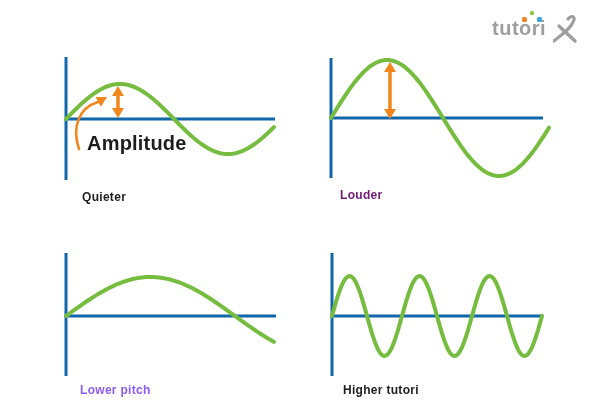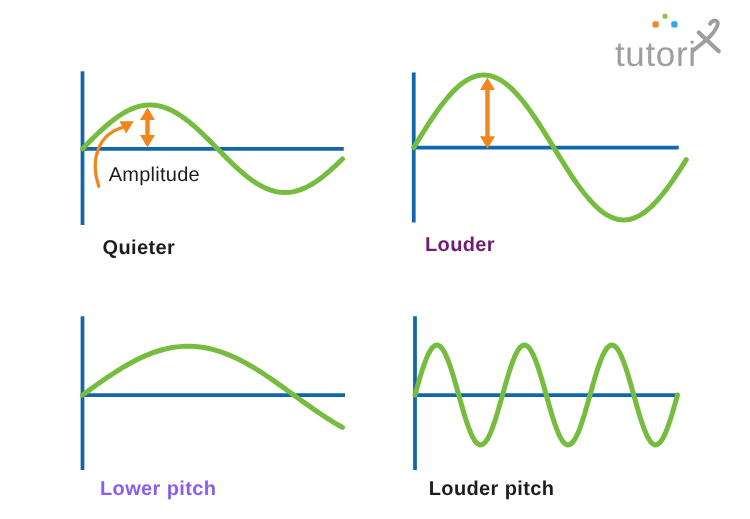--- a/index.html
+++ b/index.html
@@ -2,30 +2,30 @@
 <html><head>
 <meta charset="utf-8">
 <style>
   html,body{margin:0;padding:0;}
   body{
     width:600px;height:415px;position:relative;background:#ffffff;overflow:hidden;
     font-family:"Liberation Sans", sans-serif;
   }
   .panel{position:absolute;}
   .lbl{
-    position:absolute;font-size:16px;font-weight:bold;letter-spacing:.3px;
+    position:absolute;font-size:12px;font-weight:bold;letter-spacing:.3px;
     white-space:nowrap;
   }
   .annot{
-    position:absolute;font-size:16px;font-weight:normal;letter-spacing:.2px;
+    position:absolute;font-size:20px;font-weight:bold;letter-spacing:.2px;
     white-space:nowrap;
   }
   .logo{position:absolute;left:492px;top:10px;width:104px;height:36px;}
   .logo-text{
-    position:absolute;left:0;top:20px;font-size:28px;font-weight:normal;
+    position:absolute;left:0;top:8px;font-size:20px;font-weight:bold;
     letter-spacing:.5px;line-height:1;
   }
   .logo-dot{position:absolute;border-radius:1.5px;}
   .dot-0{left:30px;top:7px;width:5px;height:5px;}
   .dot-1{left:38px;top:1px;width:4px;height:4px;}
   .dot-2{left:45px;top:7px;width:5px;height:5px;}
   .logo-x{position:absolute;left:61px;top:4px;}
 </style>
 </head>
 <body>
@@ -70,15 +70,15 @@
       <line x1="16" y1="8" x2="16" y2="131" stroke="#1167A9" stroke-width="3"></line>
       <line x1="16" y1="71" x2="227" y2="71" stroke="#1167A9" stroke-width="3"></line>
       <path d="M16.0,71.0L18.0,63.9L20.0,56.9L22.0,50.5L24.0,44.7L26.0,39.7L28.0,35.8L30.0,33.0L32.0,31.4L34.0,31.0L36.0,32.0L38.0,34.2L40.0,37.6L42.0,42.1L44.0,47.5L46.0,53.6L48.0,60.4L50.0,67.4L52.0,74.6L54.0,81.6L56.0,88.4L58.0,94.5L60.0,99.9L62.0,104.4L64.0,107.8L66.0,110.0L68.0,111.0L70.0,110.6L72.0,109.0L74.0,106.2L76.0,102.3L78.0,97.3L80.0,91.5L82.0,85.1L84.0,78.1L86.0,71.0L88.0,63.9L90.0,56.9L92.0,50.5L94.0,44.7L96.0,39.7L98.0,35.8L100.0,33.0L102.0,31.4L104.0,31.0L106.0,32.0L108.0,34.2L110.0,37.6L112.0,42.1L114.0,47.5L116.0,53.6L118.0,60.4L120.0,67.4L122.0,74.6L124.0,81.6L126.0,88.4L128.0,94.5L130.0,99.9L132.0,104.4L134.0,107.8L136.0,110.0L138.0,111.0L140.0,110.6L142.0,109.0L144.0,106.2L146.0,102.3L148.0,97.3L150.0,91.5L152.0,85.1L154.0,78.1L156.0,71.0L158.0,63.9L160.0,56.9L162.0,50.5L164.0,44.7L166.0,39.7L168.0,35.8L170.0,33.0L172.0,31.4L174.0,31.0L176.0,32.0L178.0,34.2L180.0,37.6L182.0,42.1L184.0,47.5L186.0,53.6L188.0,60.4L190.0,67.4L192.0,74.6L194.0,81.6L196.0,88.4L198.0,94.5L200.0,99.9L202.0,104.4L204.0,107.8L206.0,110.0L208.0,111.0L210.0,110.6L212.0,109.0L214.0,106.2L216.0,102.3L218.0,97.3L220.0,91.5L222.0,85.1L224.0,78.1L226.0,71.0" fill="none" stroke="#76BC3F" stroke-width="4" stroke-linecap="round" stroke-linejoin="round"></path>
     </svg>
 
   <div class="annot" style="left: 87px; top: 132px; color: rgb(29, 29, 29);">Amplitude</div>
 
   <div class="lbl" style="left: 82px; top: 190px; color: rgb(29, 29, 29);">Quieter</div>
   <div class="lbl" style="left: 340px; top: 188px; color: #701a75;">Louder</div>
   <div class="lbl" style="left: 80px; top: 383px; color: #8b5cf6;">Lower pitch</div>
-  <div class="lbl" style="left: 343px; top: 383px; color: rgb(29, 29, 29);">Louder pitch</div>
+  <div class="lbl" style="left: 343px; top: 383px; color: rgb(29, 29, 29);">Higher tutori</div>
 
 </div>
 
 </body></html>

